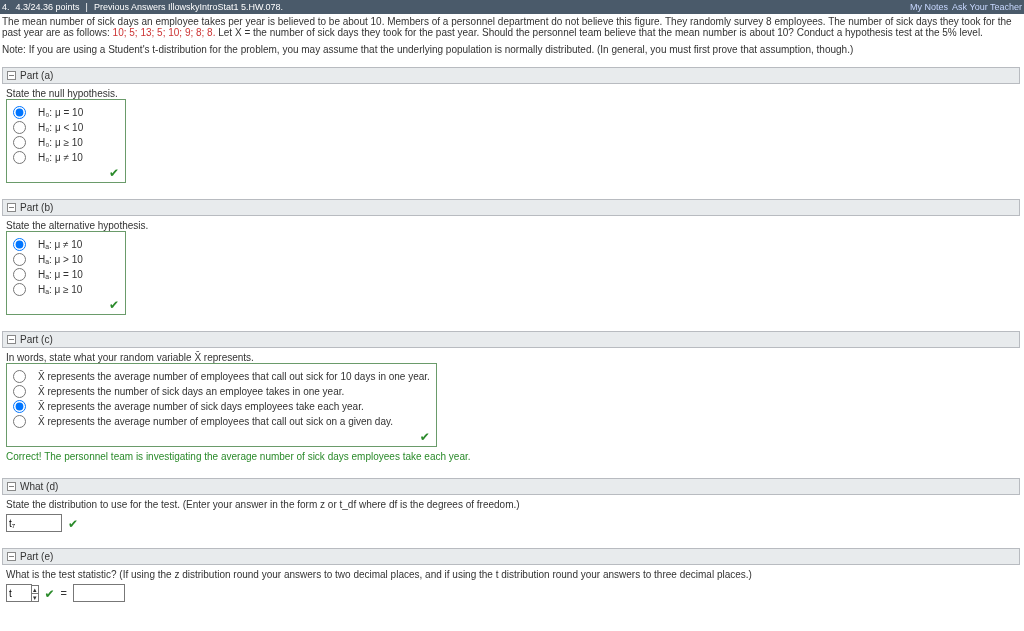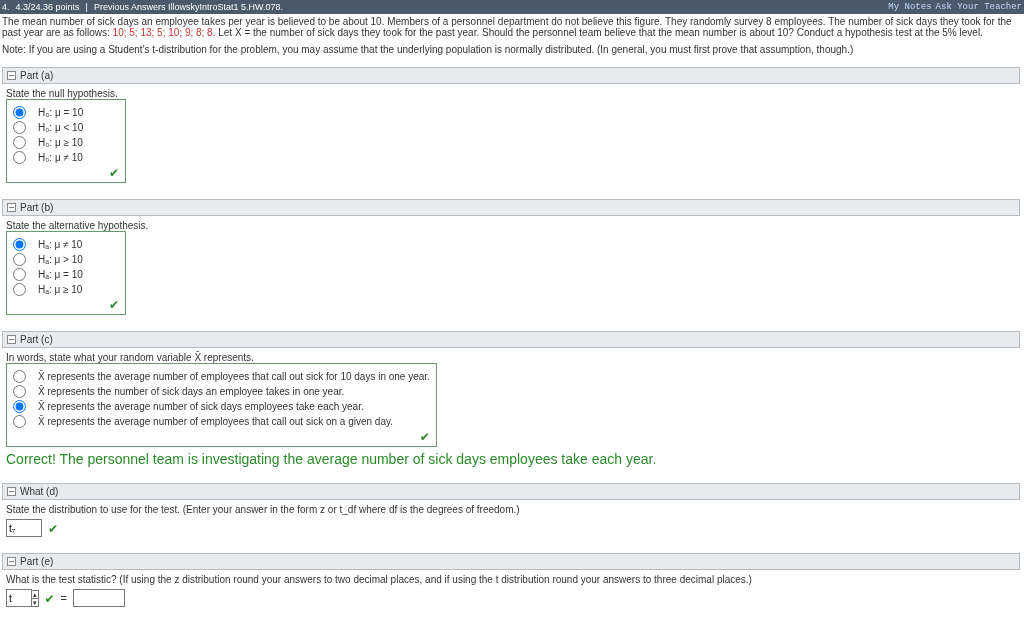--- a/index.html
+++ b/index.html
@@ -1,35 +1,35 @@
 <!DOCTYPE html>
 <html><head>
 <meta charset="utf-8">
 <style>
   * { box-sizing: border-box; }
   body { margin: 0; padding: 0; font-family: Arial, sans-serif; font-size: 10px; background: #fff; color: #333; width: 1024px; }
   .topbar { background: #4a5a6a; color: #fff; height: 14px; font-size: 9px; display: flex; justify-content: space-between; padding: 0 2px; align-items: center; overflow: hidden; white-space: nowrap; }
   .topleft { display: flex; gap: 6px; }
-  .topright { display: flex; gap: 4px; font-family: Liberation Mono, monospace; }
+  .topright { display: flex; gap: 4px; }
   .topright a { color: #c8d8ff; }
   .problem { padding: 2px 4px 2px 2px; }
   .question { color: #333; }
   .question .red { color: #c33; }
   .note { margin-top: 6px; }
   .part-hdr { background: #e8ebed; border: 1px solid #b8bbc0; padding: 2px 4px; margin-top: 12px; display: flex; align-items: center; gap: 4px; }
   .minus { width: 9px; height: 9px; display: inline-flex; align-items: center; justify-content: center; border: 1px solid #888; font-size: 9px; line-height: 1; background: #fff; }
   .part-body { padding: 4px 4px 4px 4px; }
   .answer-box { border: 1px solid #6a9b6a; padding: 4px 6px 2px 6px; display: inline-block; min-width: 120px; position: relative; }
   .answer-box-wide { min-width: 420px; }
   .opt-row { display: flex; align-items: center; gap: 12px; margin: 2px 0; }
   .opt-row input { margin: 0; }
   .check { color: #2a8a2a; font-size: 12px; text-align: right; margin-top: 2px; }
-  .feedback { color: #2a8a2a; margin-top: 4px; font-size: 14px; }
+  .feedback { color: #2a8a2a; margin-top: 4px; font-size: 10px; }
   .inputline { display: flex; align-items: center; gap: 6px; margin-top: 4px; }
-  .shortbox { border: 1px solid #777; height: 18px; width: 36px; padding: 1px 2px; font-size: 10px; }
+  .shortbox { border: 1px solid #777; height: 18px; width: 56px; padding: 1px 2px; font-size: 10px; }
   .numbox { border: 1px solid #777; height: 18px; width: 52px; font-size: 10px; }
   .eq { font-size: 11px; }
 </style>
 </head>
 <body>
 
 <div class="topbar">
   <div class="topleft">
     <span>4.</span>
     <span>4.3/24.36 points</span>

